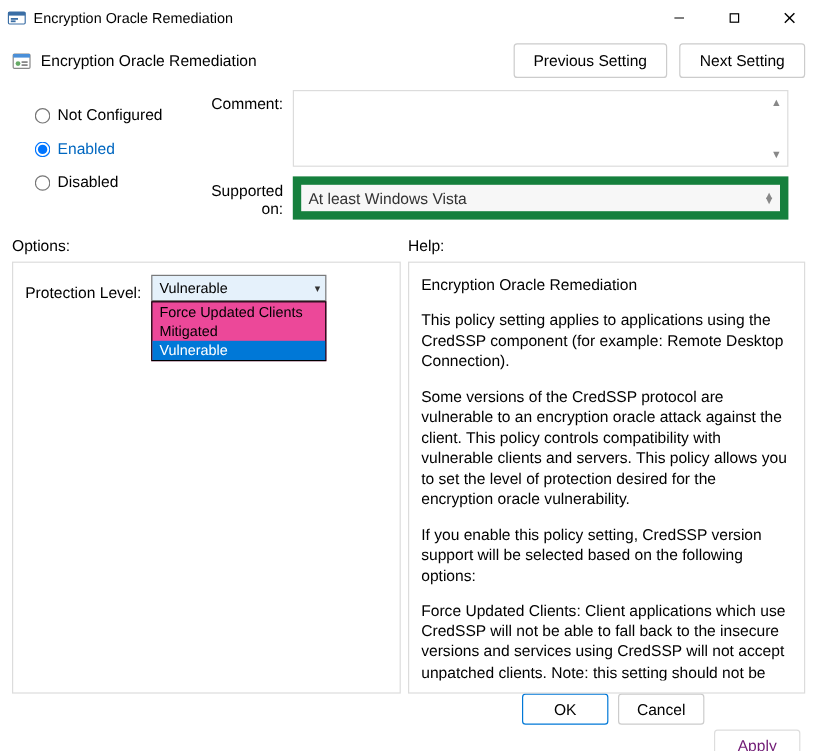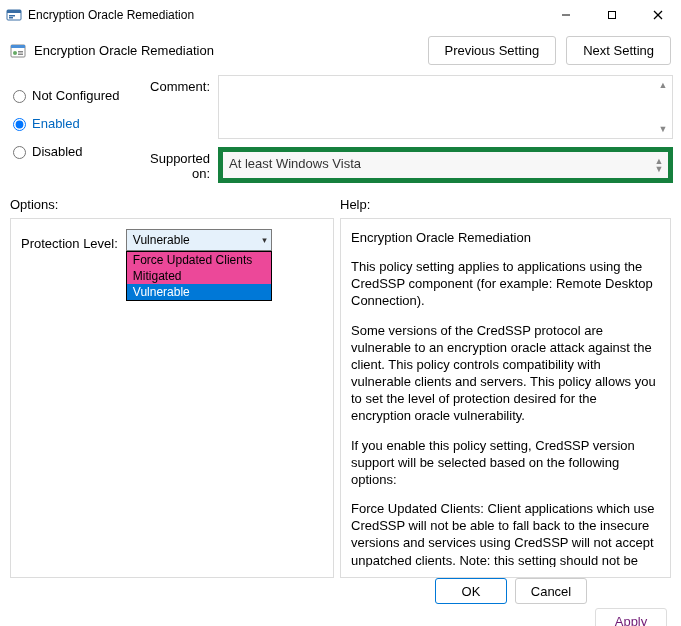--- a/index.html
+++ b/index.html
@@ -70,21 +70,22 @@
     border-radius: 3px;
     padding: 6px 16px;
     font-size: 13px;
     margin-left: 10px;
     cursor: pointer;
   }
 
   
   .config-area {
     display: flex;
-    padding: 0 8px;
+    padding: 0 24px;
+    gap: 10px;
   }
   .radio-col {
     width: 130px;
     padding-top: 6px;
   }
   .radio-row {
     display: flex;
     align-items: center;
     padding: 6px 0;
     font-size: 13px;
@@ -113,21 +114,21 @@
   .comment-box {
     flex: 1;
     height: 64px;
     border: 1px solid #dcdcdc;
     background: #fff;
     position: relative;
   }
   .supported-box {
     flex: 1;
     height: 36px;
-    border: 5px solid #15803d;
+    border: 7px solid #15803d;
     background: #f7f7f7;
     position: relative;
     padding: 4px 6px;
     font-size: 13px;
     color: #333;
   }
   .scroll-arrow {
     position: absolute;
     right: 2px;
     width: 14px;

